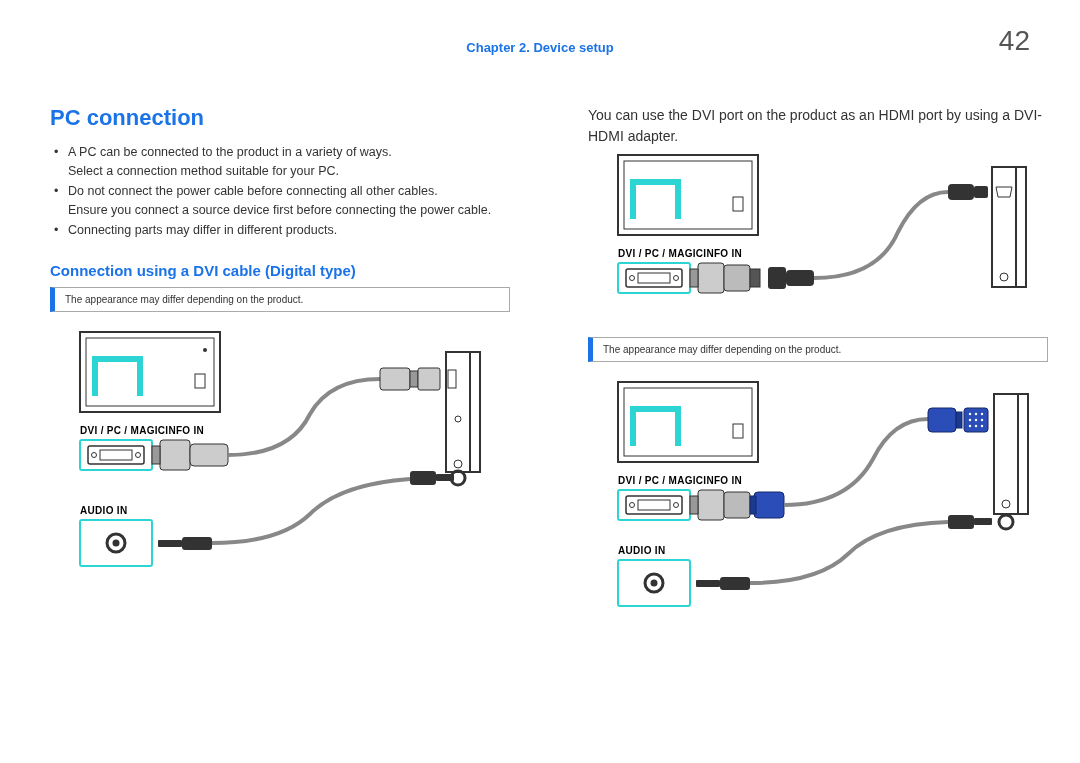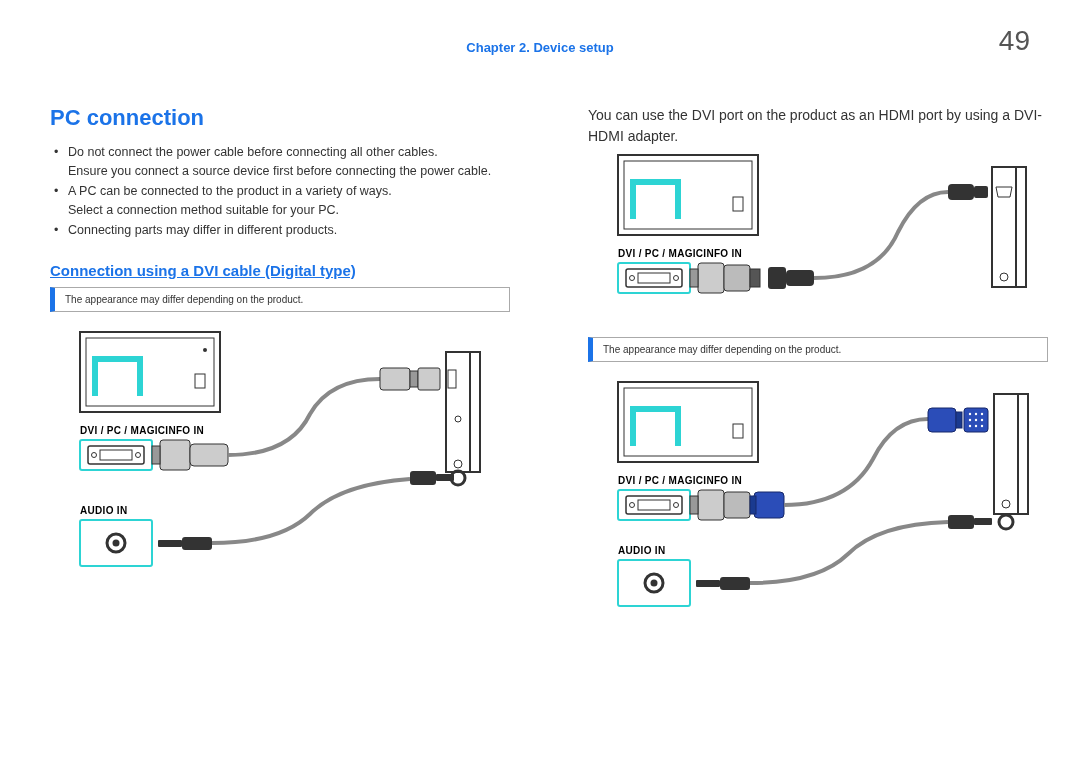--- a/index.html
+++ b/index.html
@@ -42,21 +42,20 @@
     font-size: 22px;
     font-weight: bold;
     margin-bottom: 12px;
   }
   h2 {
     color: #1b73e8;
     font-size: 15px;
     font-weight: bold;
     margin-top: 22px;
     margin-bottom: 8px;
-    text-decoration: underline;
   }
   ul {
     list-style: none;
     padding-left: 4px;
     margin-bottom: 8px;
   }
   ul li {
     position: relative;
     padding-left: 14px;
     line-height: 1.55;
@@ -87,30 +86,30 @@
     font-size: 10px;
     font-weight: bold;
     letter-spacing: 0.3px;
   }
 </style>
 </head>
 <body>
 
 <div class="header">
   <div class="chapter">Chapter 2. Device setup</div>
-  <div class="page-num">49</div>
+  <div class="page-num">42</div>
 </div>
 
 <div class="columns">
 
   <div class="col">
     <h1>PC connection</h1>
     <ul>
+      <li>A PC can be connected to the product in a variety of ways.<br>Select a connection method suitable for your PC.</li>
       <li>Do not connect the power cable before connecting all other cables.<br>Ensure you connect a source device first before connecting the power cable.</li>
-      <li>A PC can be connected to the product in a variety of ways.<br>Select a connection method suitable for your PC.</li>
       <li>Connecting parts may differ in different products.</li>
     </ul>
     <h2>Connection using a DVI cable (Digital type)</h2>
     <div class="note-box">The appearance may differ depending on the product.</div>
 
     <svg class="diagram-svg" width="460" height="300">
 
       <rect x="30" y="8" width="140" height="80" fill="#fff" stroke="#333" stroke-width="2"></rect>
       <rect x="36" y="14" width="128" height="68" fill="#fff" stroke="#333" stroke-width="1"></rect>
       <polyline points="45,72 45,35 90,35 90,72" fill="none" stroke="#2dd4d4" stroke-width="6"></polyline>

